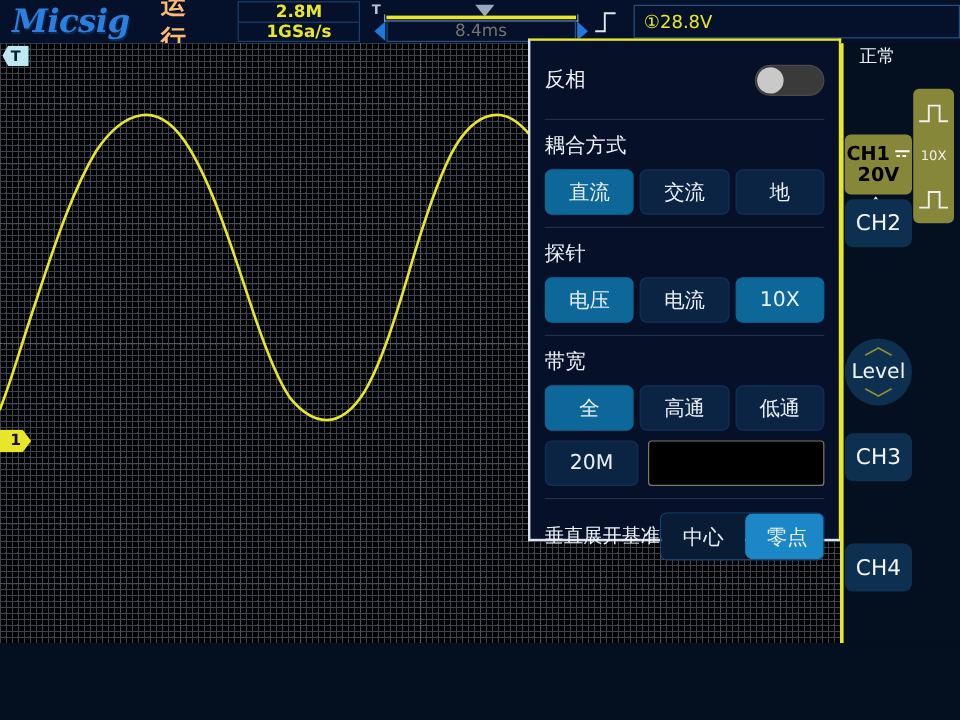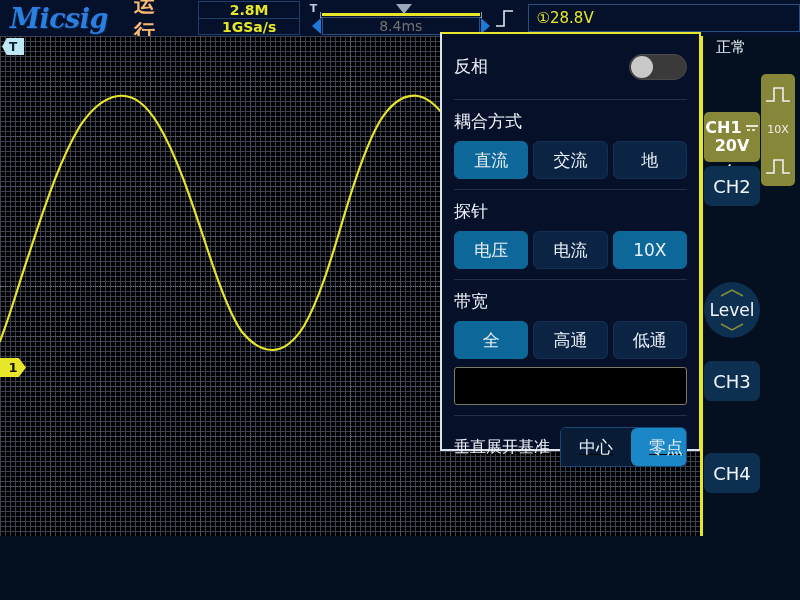--- a/index.html
+++ b/index.html
@@ -132,34 +132,34 @@
     border: 1px solid #123057;
   }
   .pbtn.sel { background: #0d6799; border-color: #0d6799; }
   .pbtn.selbright { background: #1b87c6; border-color: #1b87c6; }
   .row20m { display: flex; gap: 8px; margin-top: 8px; }
   .pbtn.short { flex: 0 0 78px; }
   .blackfield {
     flex: 1; height: 38px; background: #000; border: 1px solid #7e7a5e; border-radius: 3px;
   }
   .row-vref {
-    display: flex; align-items: center; gap: 10px; height: 62px; text-decoration: underline;
+    display: flex; align-items: center; height: 62px;
   }
   .row-vref .p-label { font-size: 16px; white-space: nowrap; }
   .seg2 { display: flex; border: 1px solid #174877; border-radius: 6px; overflow: hidden; }
   .seg2 .pbtn { border: none; border-radius: 0; width: 70px; flex: none; background: #081c35; }
   .seg2 .pbtn.selbright { background: #1b87c6; border-radius: 6px; }
 
   
   .sidebar { position: absolute; left: 700px; top: 36px; width: 100px; height: 500px; background: #04101f; }
   .side-sep { position: absolute; left: 0; top: 0; width: 3px; height: 500px; background: #e8e62a; }
   .lbl-normal { position: absolute; left: 16px; top: 2px; color: #eef3fa; font-size: 15px; }
   .ch1btn {
     position: absolute; left: 4px; top: 76px; width: 56px; height: 50px;
-    background: #87873a; border-radius: 5px; color: #ffffff;
+    background: #87873a; border-radius: 5px; color: #000000;
     display: flex; flex-direction: column; align-items: center; justify-content: center;
     font-size: 16px; font-weight: bold; line-height: 1.15;
   }
   .ch1row { display: flex; align-items: center; gap: 3px; }
   .lbl-quan { position: absolute; left: 22px; top: 126px; color: #eef3fa; font-size: 16px; }
   .probestrip {
     position: absolute; left: 61px; top: 38px; width: 34px; height: 112px;
     background: #87873a; border-radius: 5px;
     display: flex; flex-direction: column; align-items: center; justify-content: space-around;
   }
@@ -285,20 +285,21 @@
     </div>
 
     <div class="sec">
       <div class="sec-title">带宽</div>
       <div class="btnrow">
         <div class="pbtn sel">全</div>
         <div class="pbtn">高通</div>
         <div class="pbtn">低通</div>
       </div>
       <div class="row20m">
+        <div class="pbtn short">20M</div>
         <div class="blackfield"></div>
       </div>
     </div>
 
     <div class="row-vref">
       <span class="p-label">垂直展开基准</span>
       <div class="seg2">
         <div class="pbtn">中心</div>
         <div class="pbtn selbright">零点</div>
       </div>

